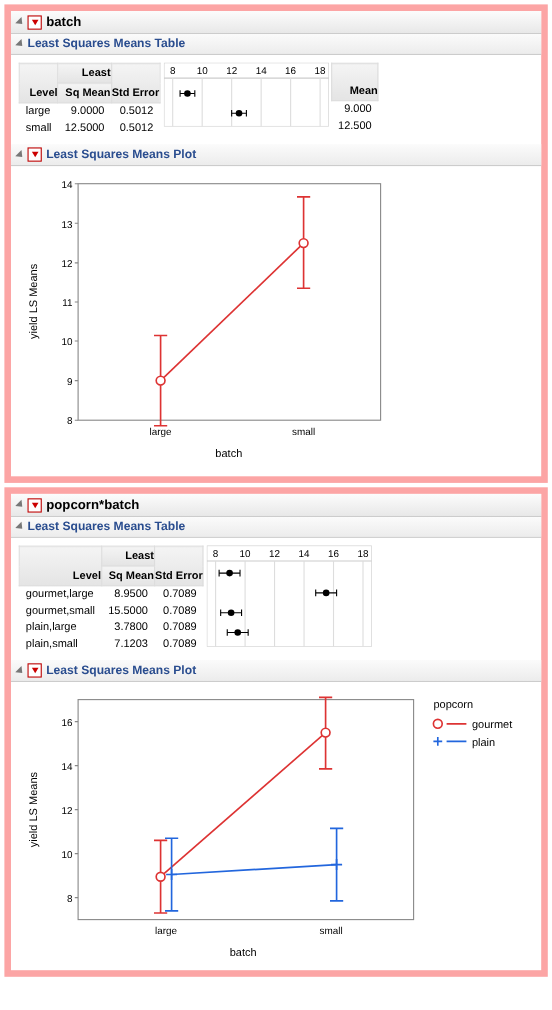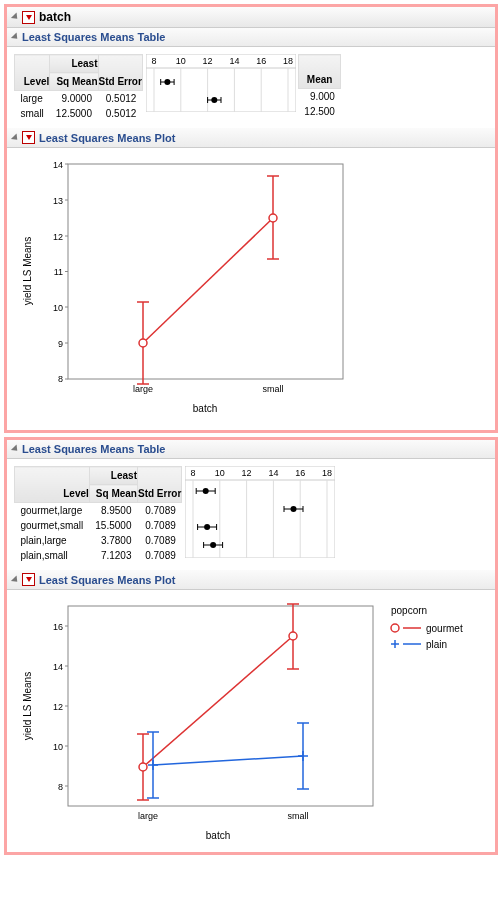--- a/index.html
+++ b/index.html
@@ -5,21 +5,21 @@
   body {
     margin: 0;
     padding: 4px;
     font-family: Arial, Helvetica, sans-serif;
     font-size: 11px;
     background: #fff;
     color: #000;
     width: 494px;
   }
   .panel {
-    border: 3px solid #fca5a5;
+    border: 6px solid #fca5a5;
     margin-bottom: 4px;
   }
   .panel-header {
     background: linear-gradient(#fcfcfc, #e8e8e8);
     border-bottom: 1px solid #ccc;
     padding: 3px 6px;
     display: flex;
     align-items: center;
     gap: 4px;
   }
@@ -148,21 +148,21 @@
               <line x1="61.6" y1="43" x2="61.6" y2="49"></line>
               <line x1="75.0" y1="43" x2="75.0" y2="49"></line>
             </g>
             <circle cx="68.3" cy="46" r="3" fill="#000"></circle>
           </svg>
         </td>
         <td style="vertical-align:top;">
           <table class="data">
             <tbody>
                   <tr>
-                    <th rowspan="2" style="vertical-align:bottom;height:27px;text-align:center;">Mean</th>
+                    <th rowspan="2" style="vertical-align:bottom;height:27px;">Mean</th>
                   </tr>
             <tr></tr>
             <tr>
                     <td>9.000</td>
                   </tr>
             <tr>
                     <td>12.500</td>
                   </tr>
           </tbody>
               </table>
@@ -217,20 +217,25 @@
         <line x1="254" y1="105" x2="266" y2="105"></line>
         <line x1="130" y1="189" x2="260" y2="64"></line>
       </g>
       <circle cx="130" cy="189" r="4" fill="#fff" stroke="#d33" stroke-width="1.5"></circle>
       <circle cx="260" cy="64" r="4" fill="#fff" stroke="#d33" stroke-width="1.5"></circle>
     </svg>
   </div>
 </div>
 
 <div class="panel">
+  <div class="panel-header">
+    <span class="disclosure"></span>
+    <span class="redtoggle"></span>
+    <span class="title-main">popcorn*batch</span>
+  </div>
 
   <div class="panel-header" style="background:linear-gradient(#fbfbfb,#ececec);">
     <span class="disclosure"></span>
     <span class="title-sub">Least Squares Means Table</span>
   </div>
   <div class="section-body">
     <table style="border-collapse:collapse;">
       <tbody>
           <tr>
         <td style="vertical-align:top;">

